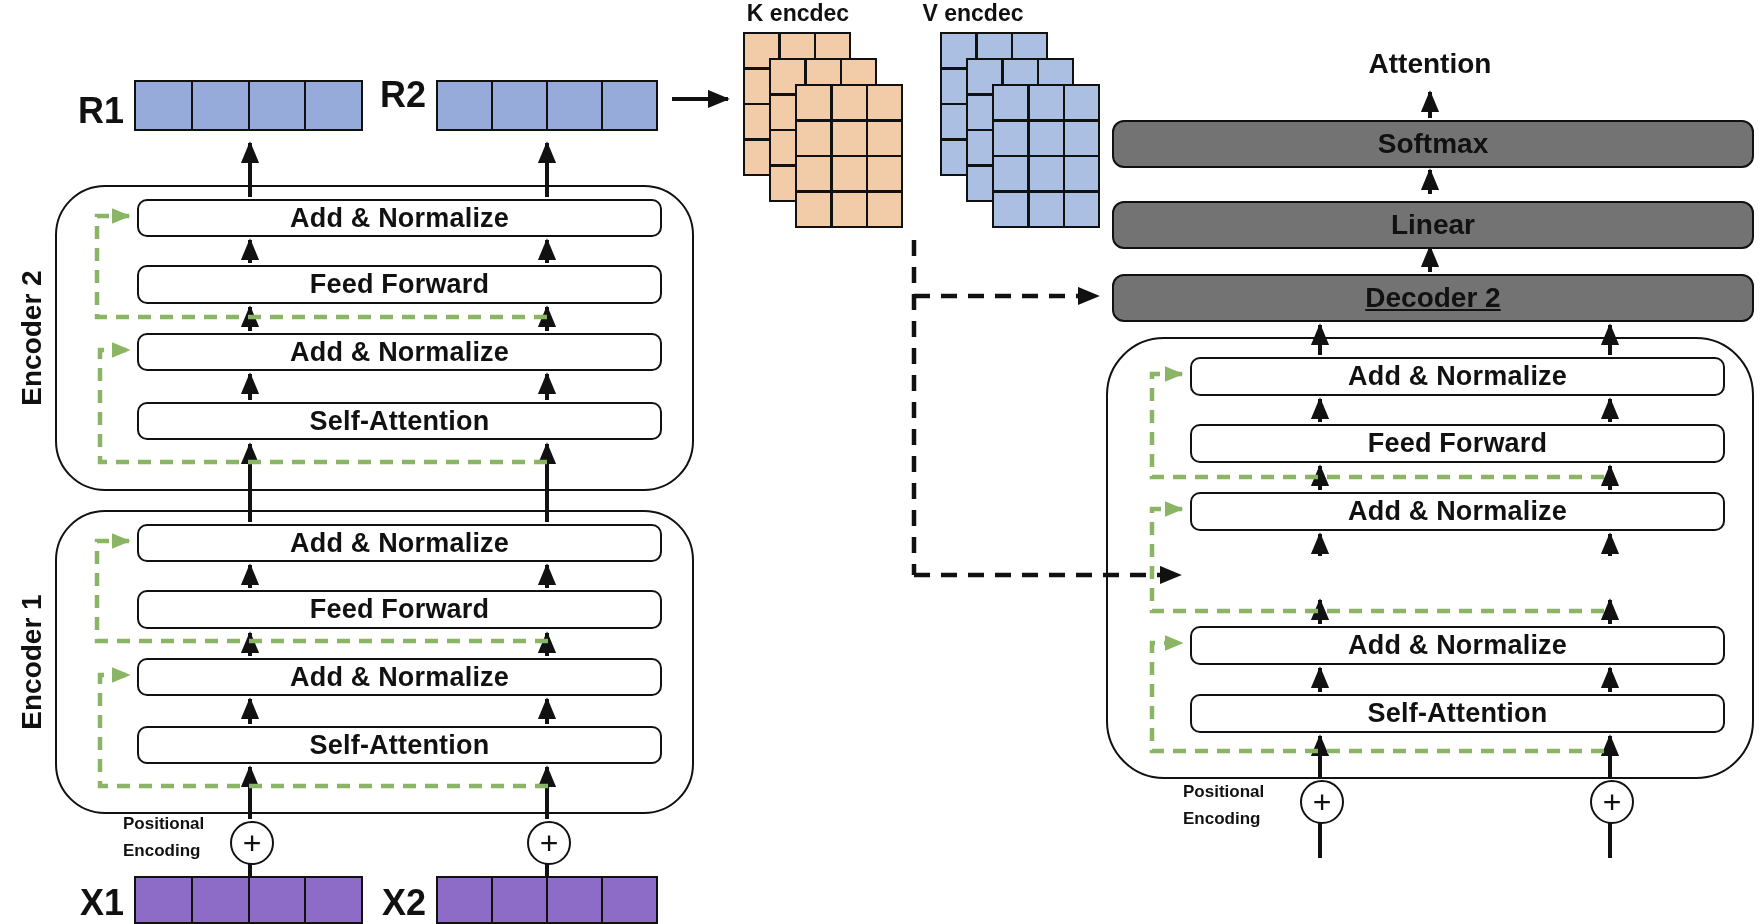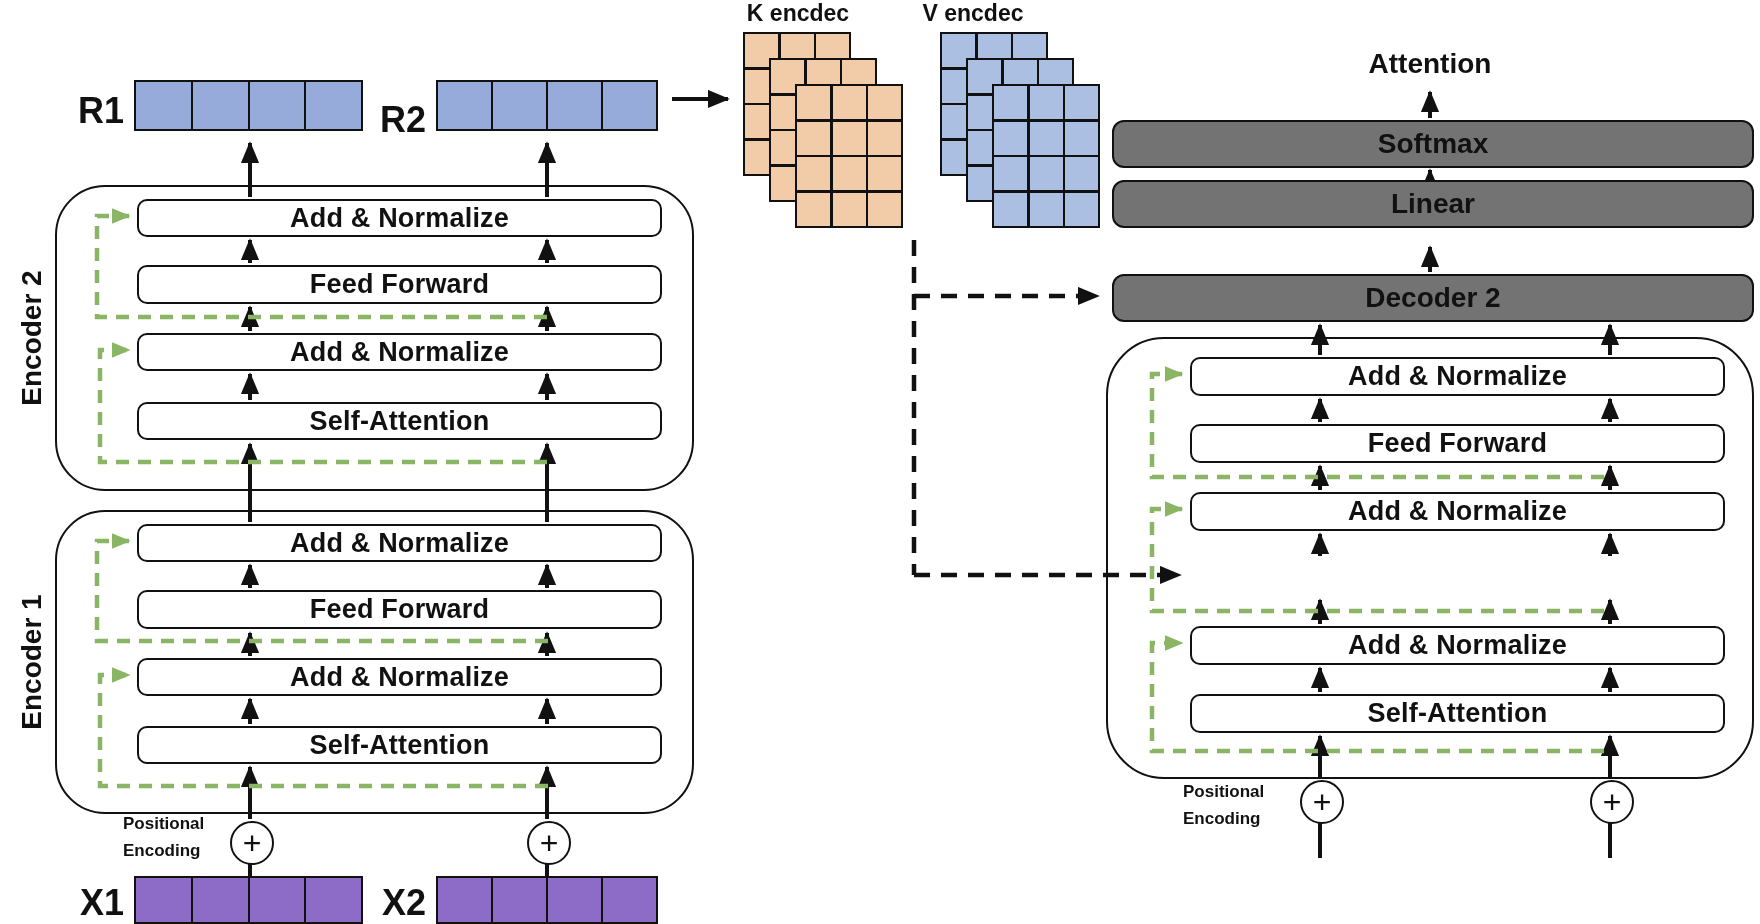--- a/index.html
+++ b/index.html
@@ -144,21 +144,21 @@
   <div class="layer-box" style="left:137px;top:658px;width:521px;height:34px;">Add &amp; Normalize</div>
   <div class="layer-box" style="left:137px;top:726px;width:521px;height:34px;">Self-Attention</div>
 
   <div class="bar-label" style="left:58px;top:90px;width:66px;">R1</div>
   <div class="token-bar" style="left:134px;top:80px;width:225px;height:47px;background:#96abd9;">
     <div class="cell"></div>
     <div class="cell"></div>
     <div class="cell"></div>
     <div class="cell"></div>
   </div>
-  <div class="bar-label" style="left:360px;top:99px;width:66px;text-align:right;">R2</div>
+  <div class="bar-label" style="left:360px;top:74px;width:66px;text-align:right;">R2</div>
   <div class="token-bar" style="left:436px;top:80px;width:218px;height:47px;background:#96abd9;">
     <div class="cell"></div>
     <div class="cell"></div>
     <div class="cell"></div>
     <div class="cell"></div>
   </div>
 
   <div class="bar-label" style="left:58px;top:882px;width:66px;">X1</div>
   <div class="token-bar" style="left:134px;top:876px;width:225px;height:44px;background:#8c6cc6;">
     <div class="cell"></div>
@@ -264,22 +264,22 @@
       <div class="kcell" style="background: rgb(171, 191, 227);"></div>
       <div class="kcell" style="background: rgb(171, 191, 227);"></div>
       <div class="kcell" style="background: rgb(171, 191, 227);"></div>
       <div class="kcell" style="background: rgb(171, 191, 227);"></div>
       <div class="kcell" style="background: rgb(171, 191, 227);"></div>
       <div class="kcell" style="background: rgb(171, 191, 227);"></div>
     </div>
 
   <div class="big-label" style="left:1330px;top:48px;width:200px;text-align:center;">Attention</div>
   <div class="head-box" style="left:1112px;top:120px;width:638px;height:44px;">Softmax</div>
-  <div class="head-box" style="left:1112px;top:180px;width:638px;height:44px;">Linear</div>
-  <div class="head-box" style="left:1112px;top:274px;width:638px;height:44px;">Decoder 2</div>
+  <div class="head-box" style="left:1112px;top:201px;width:638px;height:44px;">Linear</div>
+  <div class="head-box" style="left:1112px;top:274px;width:638px;height:44px;text-decoration:underline;">Decoder 2</div>
 
   <div class="layer-box" style="left:1190px;top:357px;width:531px;height:35px;">Add &amp; Normalize</div>
   <div class="layer-box" style="left:1190px;top:424px;width:531px;height:35px;">Feed Forward</div>
   <div class="layer-box" style="left:1190px;top:492px;width:531px;height:35px;">Add &amp; Normalize</div>
   <div class="layer-box" style="left:1190px;top:626px;width:531px;height:35px;">Add &amp; Normalize</div>
   <div class="layer-box" style="left:1190px;top:694px;width:531px;height:35px;">Self-Attention</div>
 
   <div class="small-label" style="left:1183px;top:778px;">
     <div>Positional</div>
     <div>Encoding</div>

